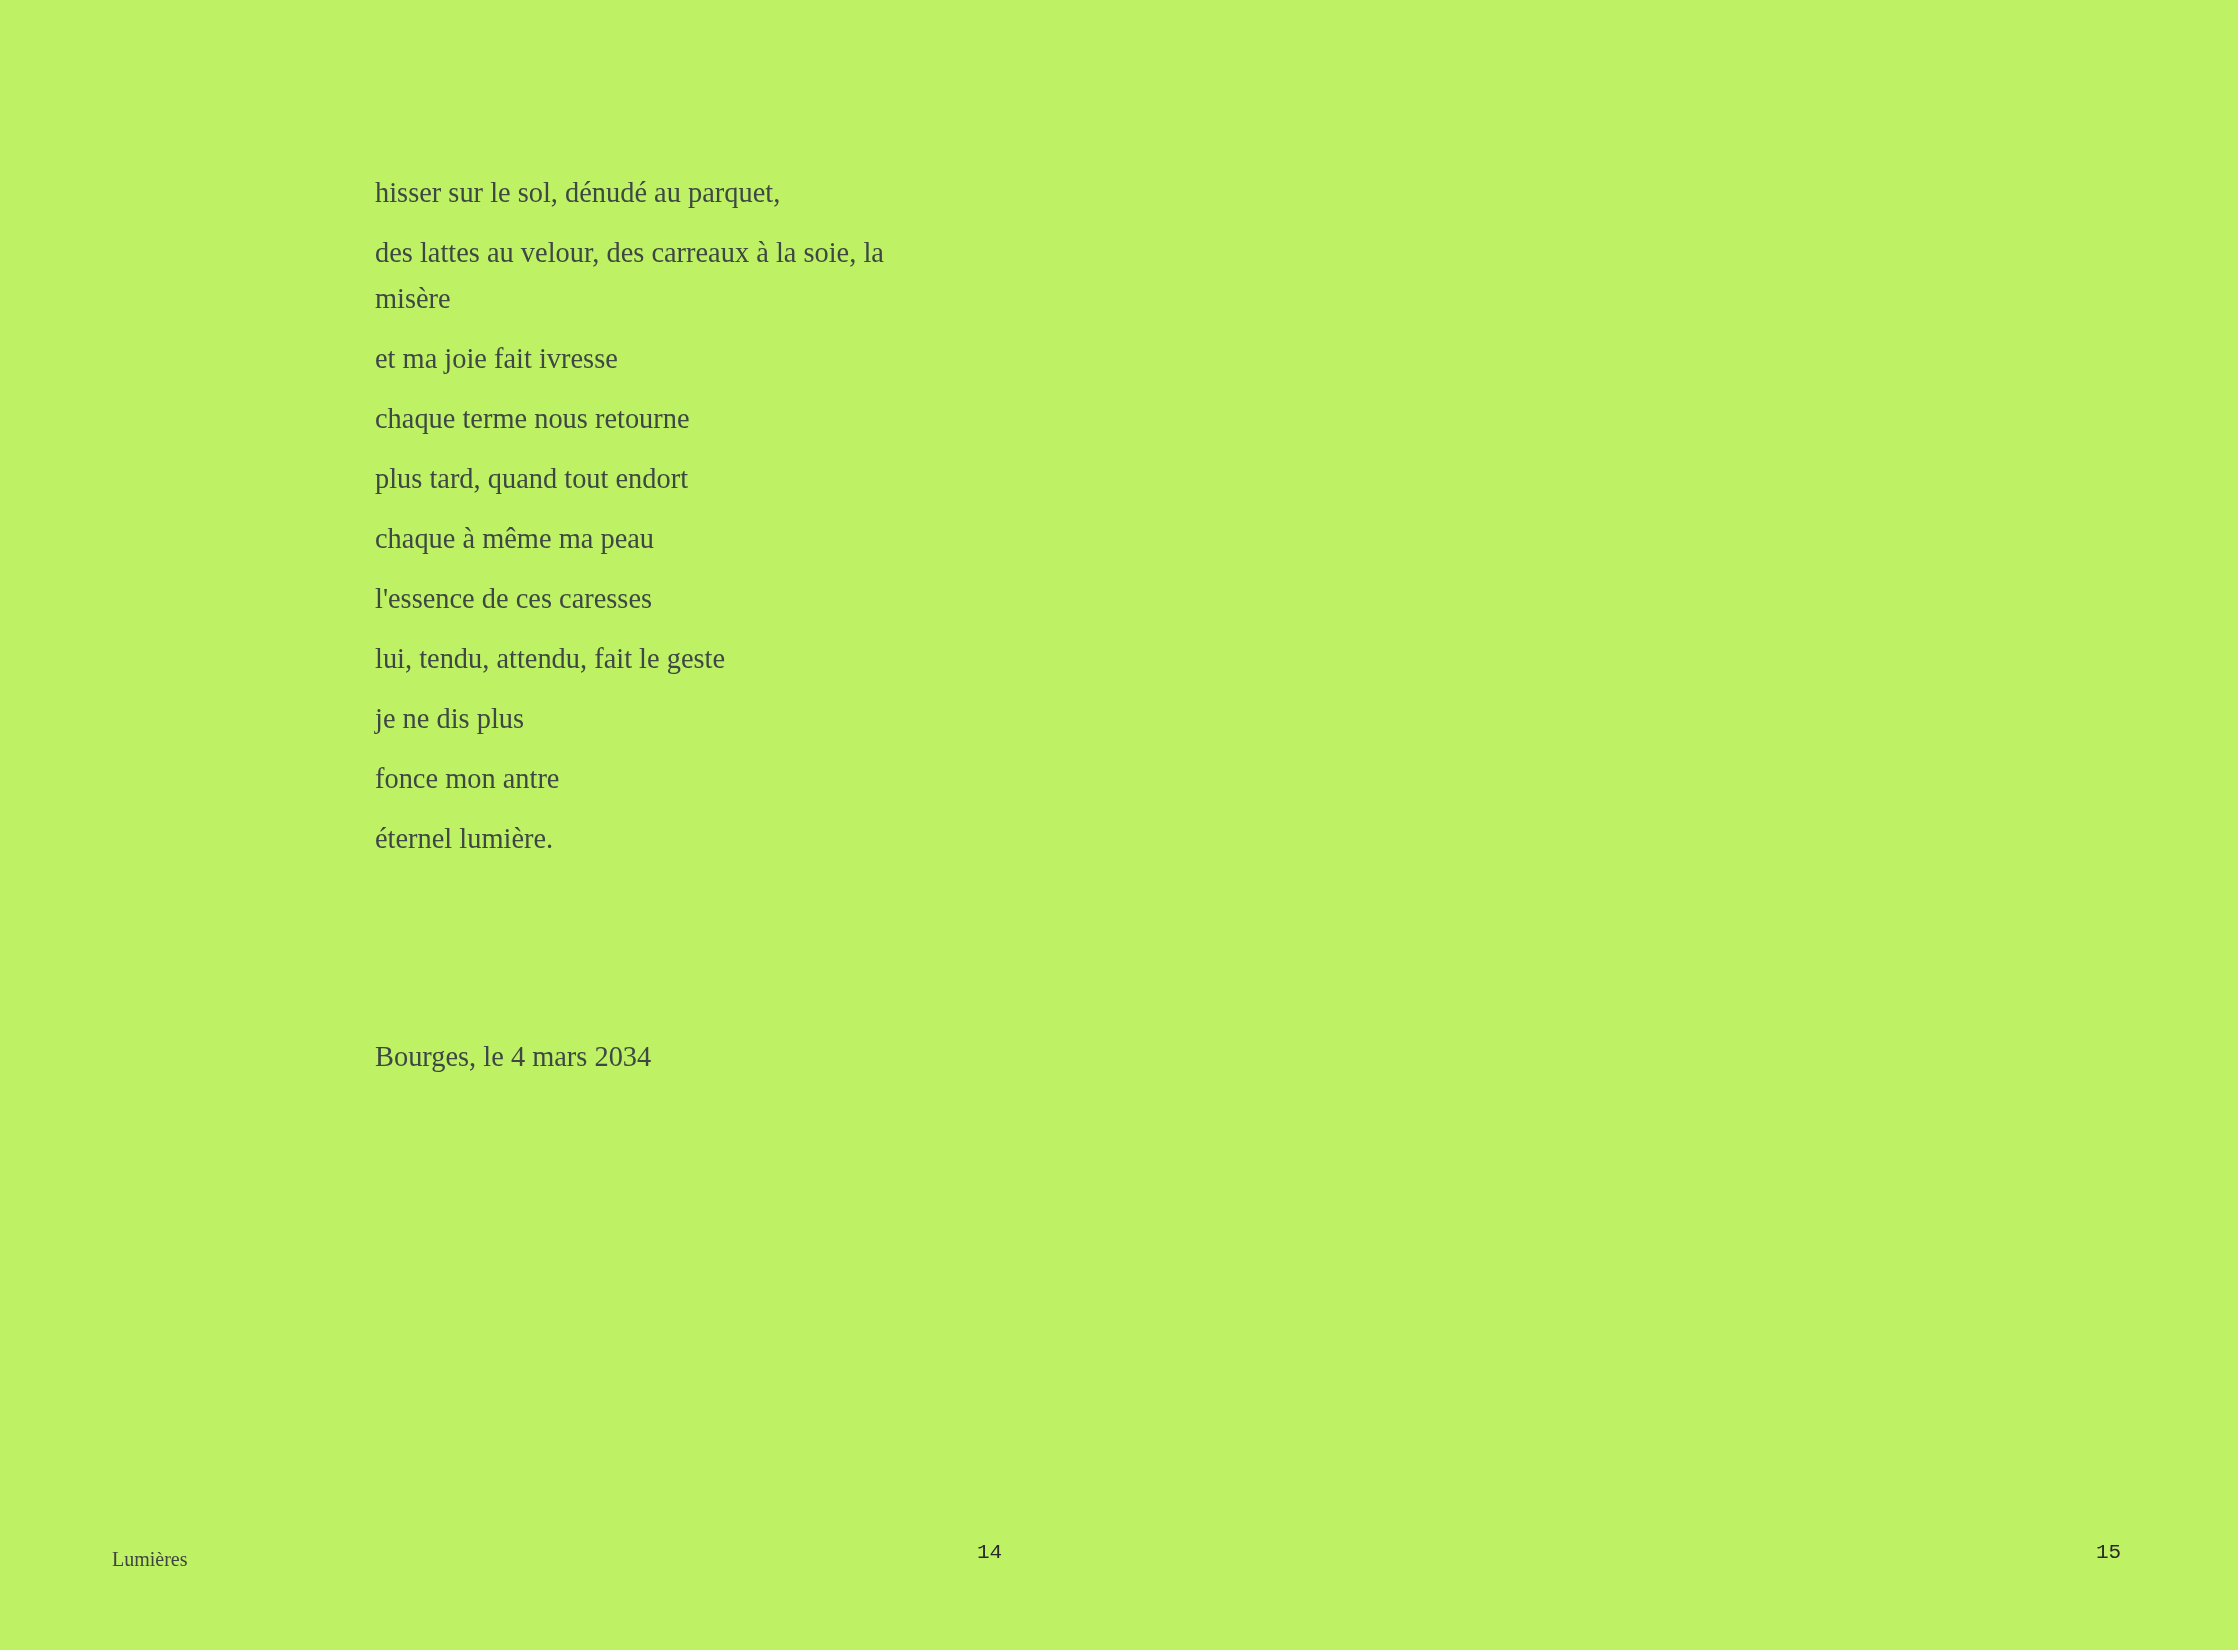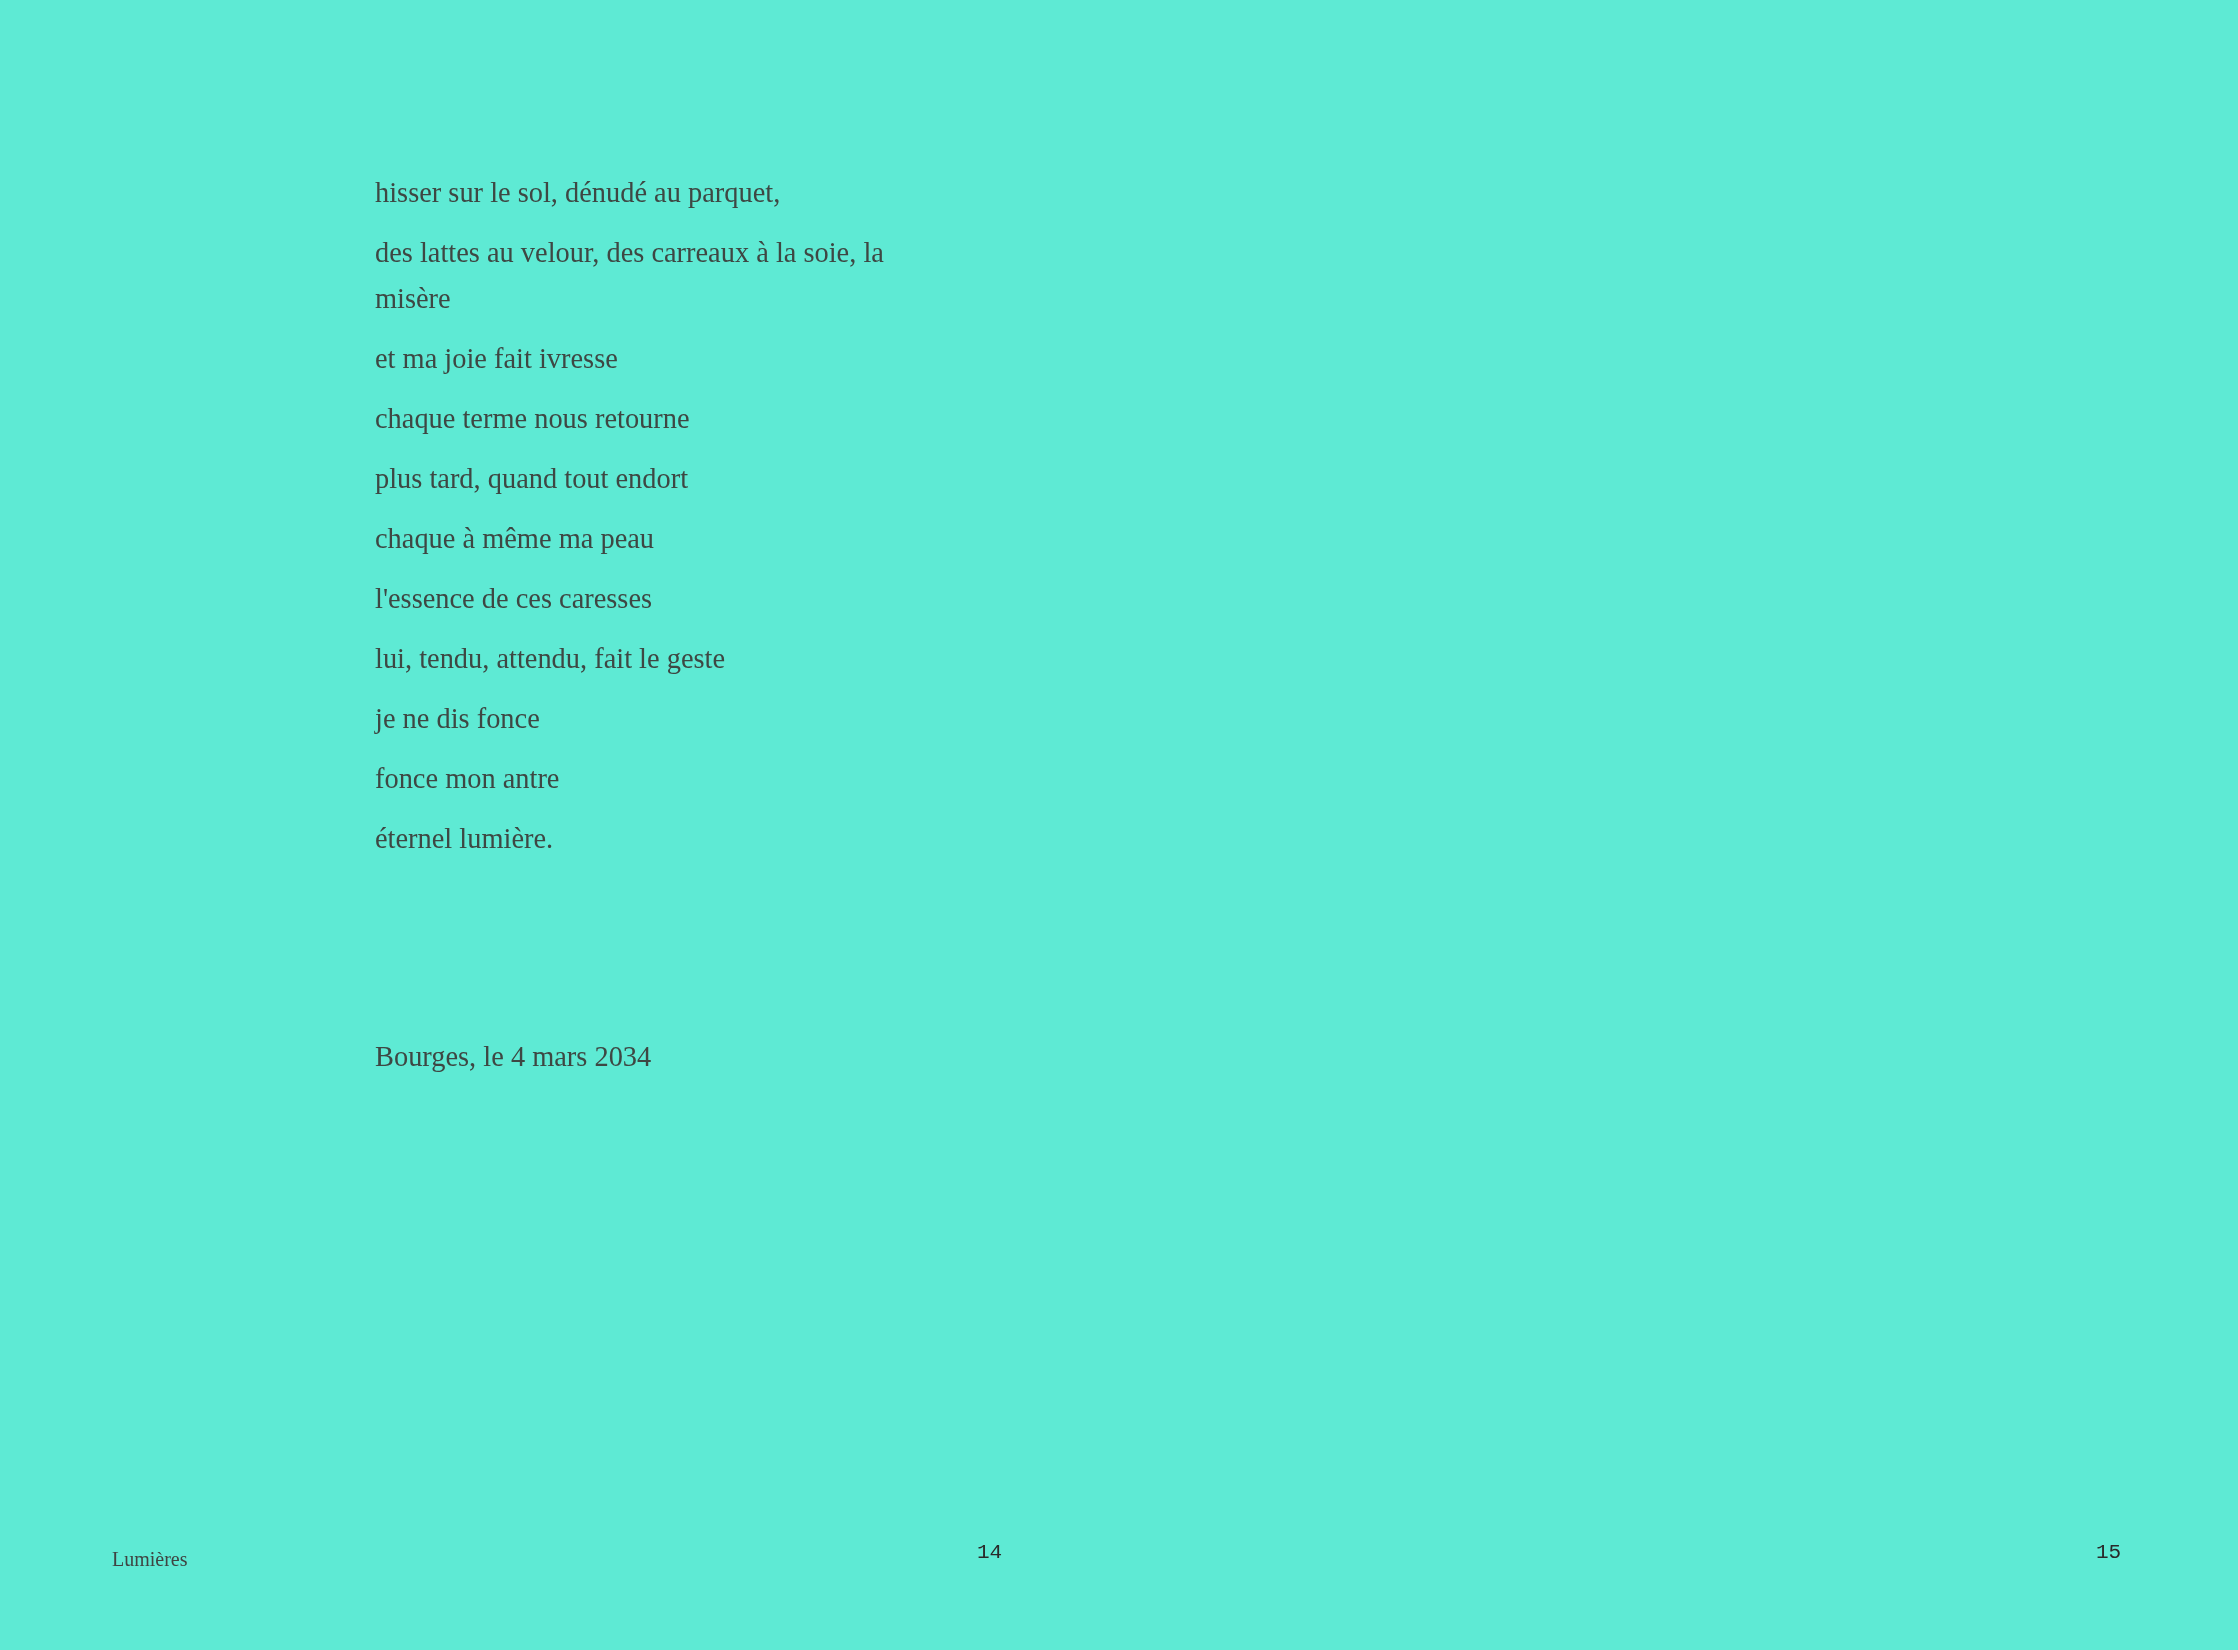--- a/index.html
+++ b/index.html
@@ -4,21 +4,21 @@
 <style>
   html, body {
     margin: 0;
     padding: 0;
     background: #ffffff;
   }
   .canvas {
     position: relative;
     width: 2239px;
     height: 1651px;
-    background: #5eead4;
+    background: #bef264;
     overflow: hidden;
     font-family: "Liberation Serif", "DejaVu Serif", serif;
   }
   .poem {
     position: absolute;
     left: 375px;
     top: 170px;
     width: 708px;
   }
   .poem p {
@@ -63,21 +63,21 @@
   <div class="poem">
     <p>hisser sur le sol, dénudé au parquet,</p>
     <p>des lattes au velour, des carreaux à la soie, la
 misère</p>
     <p>et ma joie fait ivresse</p>
     <p>chaque terme nous retourne</p>
     <p>plus tard, quand tout endort</p>
     <p>chaque à même ma peau</p>
     <p>l'essence de ces caresses</p>
     <p>lui, tendu, attendu, fait le geste</p>
-    <p>je ne dis fonce</p>
+    <p>je ne dis plus</p>
     <p>fonce mon antre</p>
     <p>éternel lumière.</p>
   </div>
 
   <div class="dateline">Bourges, le 4 mars 2034</div>
 
   <div class="running-title">Lumières</div>
 
   <div class="pagenum left">14</div>
 

